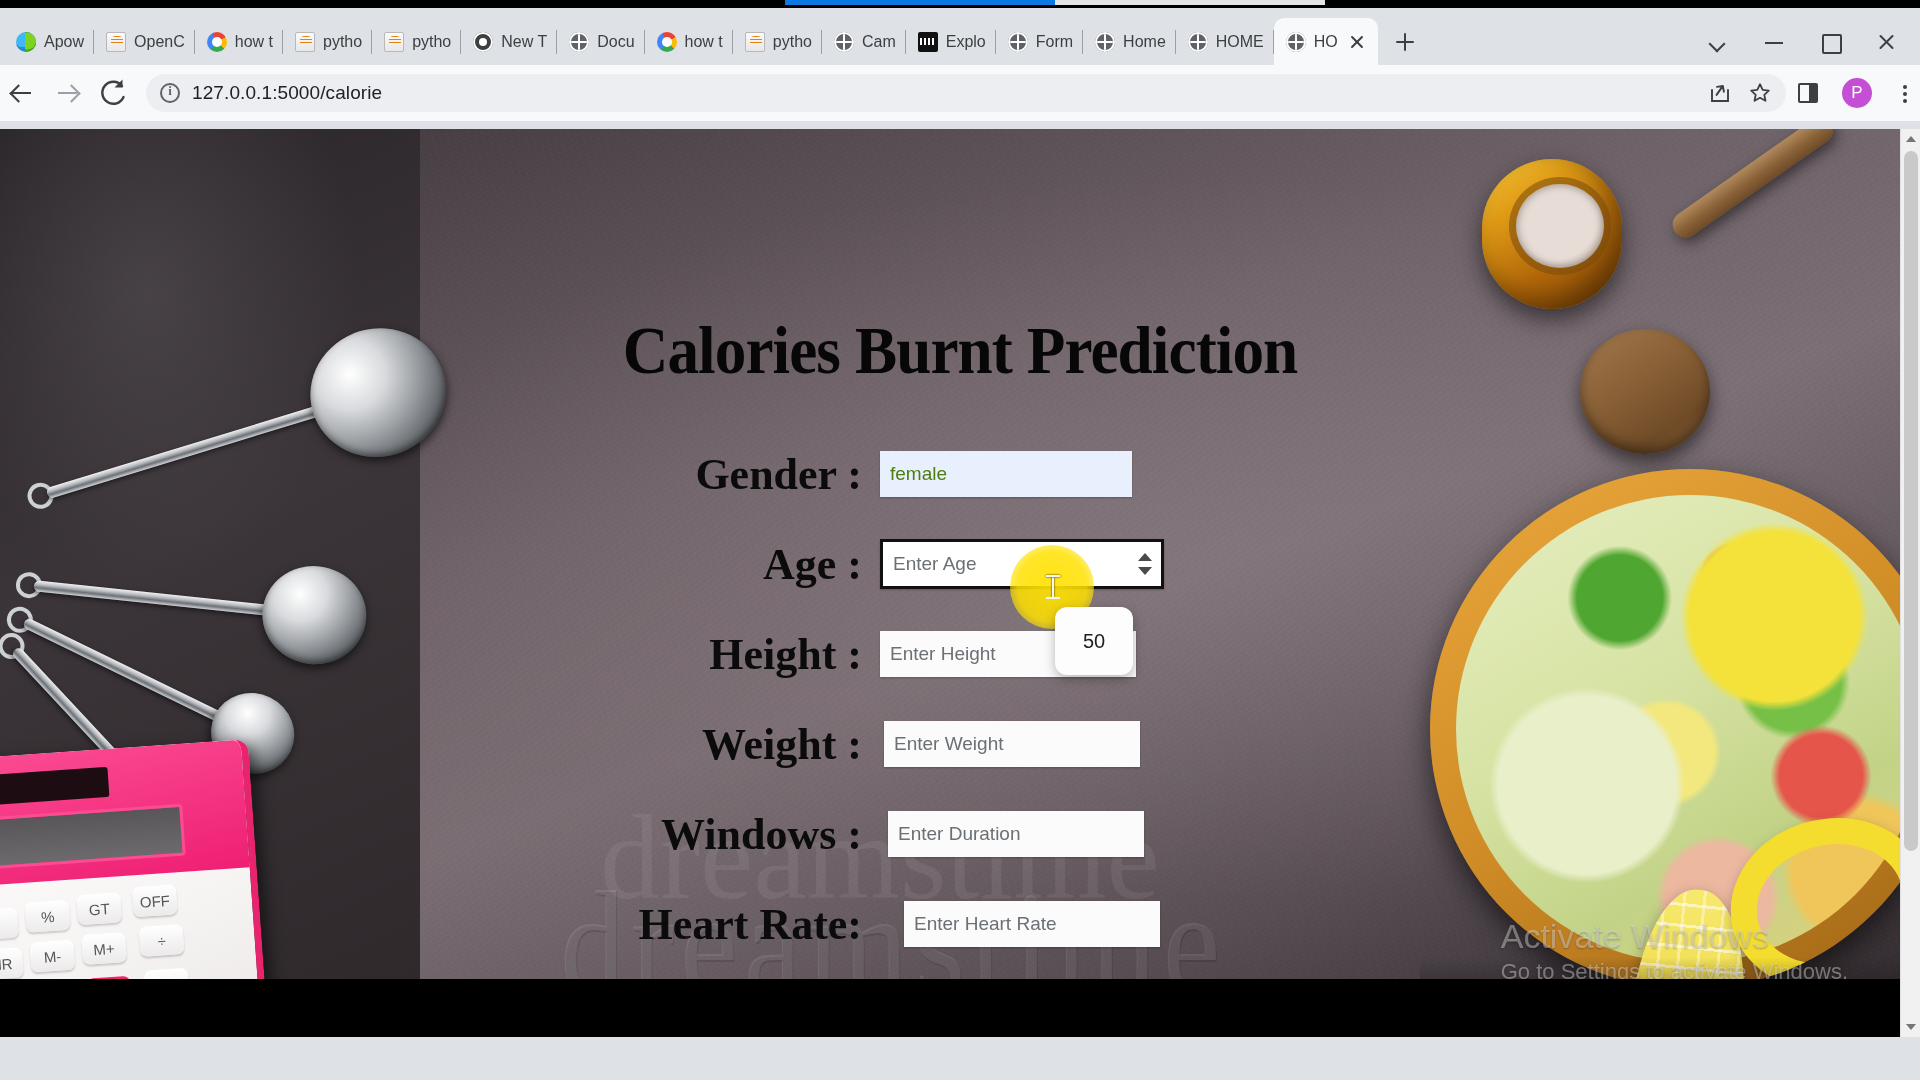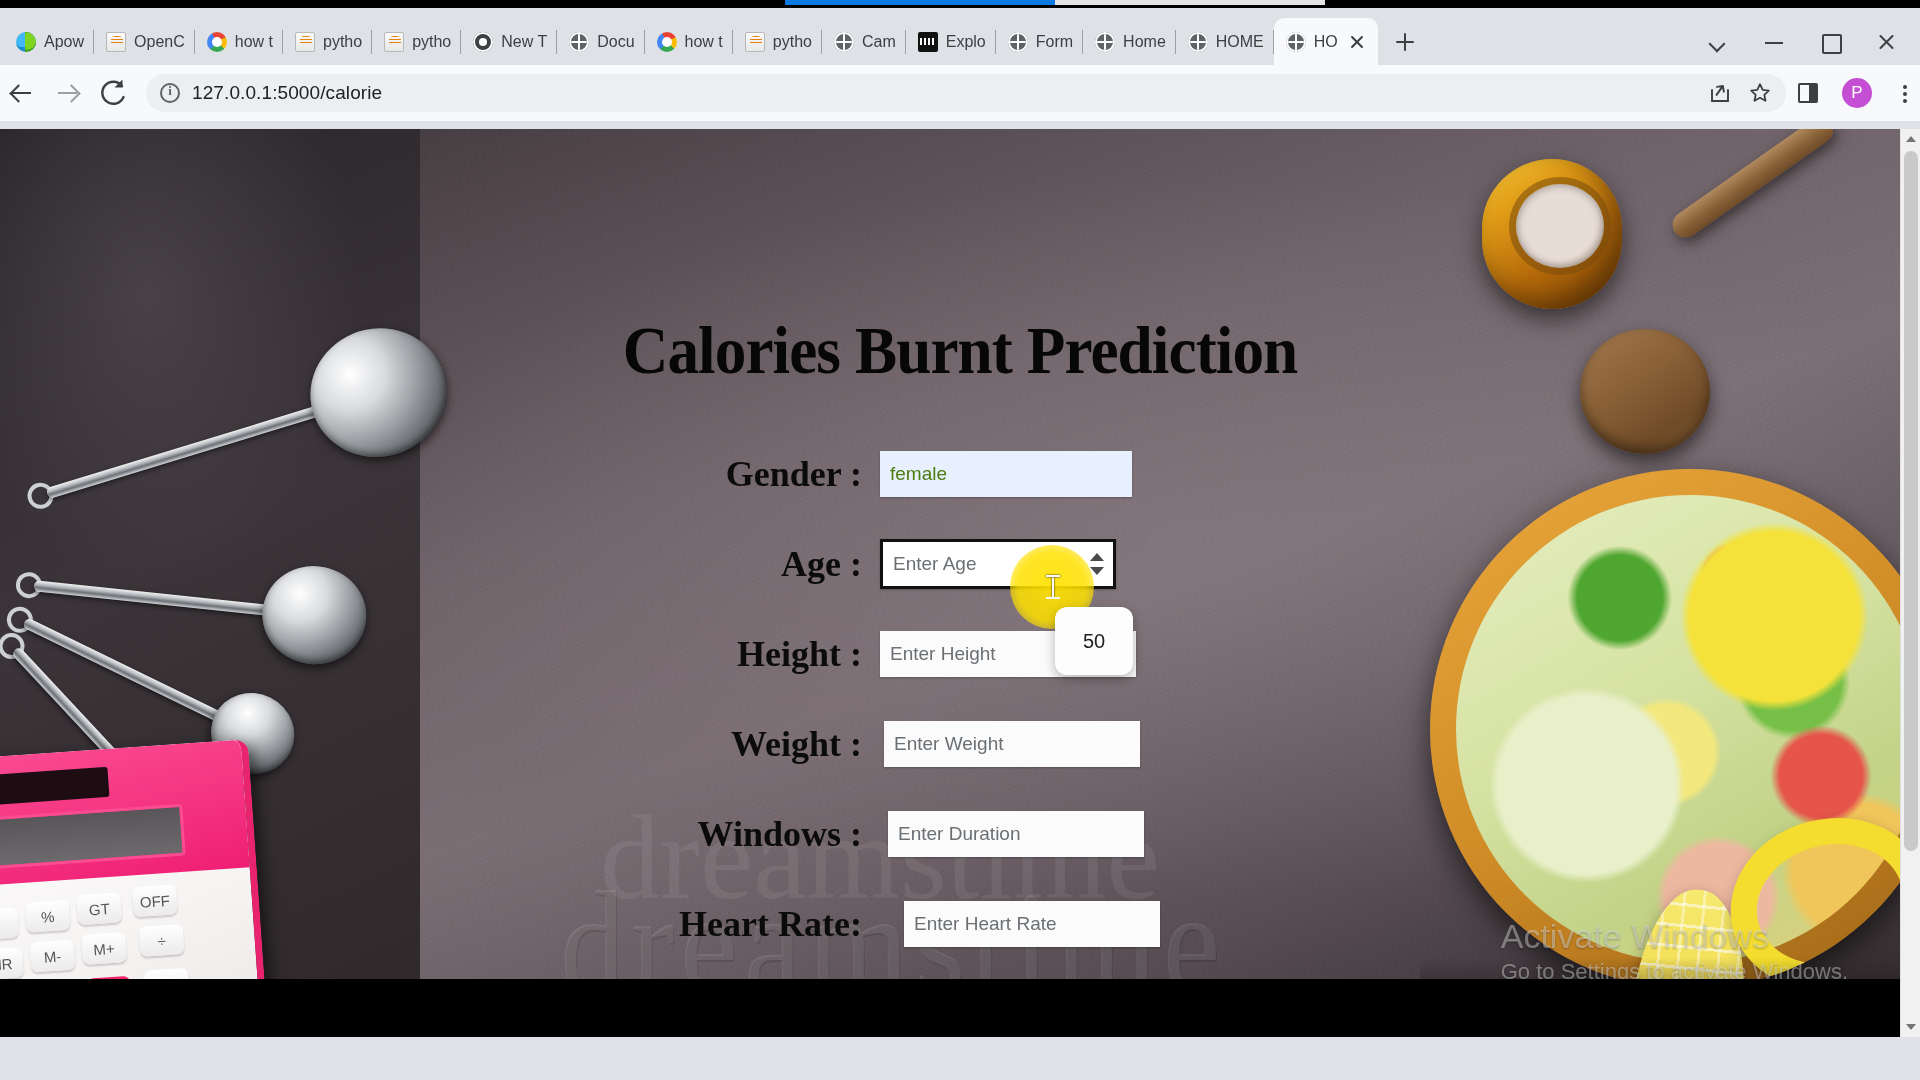--- a/index.html
+++ b/index.html
@@ -458,21 +458,21 @@
   .row {
     display: flex; align-items: center;
     height: 90px;
     position: relative;
   }
   .lbl {
     width: 880px; text-align: right;
     padding-right: 18px;
     font-family: "Liberation Serif", serif;
     font-weight: 700;
-    font-size: 36px;
+    font-size: 44px;
     color: #0b0b0b;
     white-space: nowrap;
   }
   .fld {
     height: 46px; width: 252px;
     background: #fbfbfb;
     border: 0;
     outline: none;
     font-size: 19px;
     color: #63676b;
@@ -483,21 +483,21 @@
   .fld::placeholder { color: #6b7075; opacity: 1; }
   #gender-field {
     background: #e8f0fe;
     color: #4d7c0f;
     width: 252px;
   }
   #age-wrap { position: relative; }
   #age-field {
     border: 3px solid #111;
     height: 50px;
-    width: 236px;
+    width: 284px;
     background: #fff;
     color: #7b7f83;
     padding-right: 30px;
   }
   #age-spinner {
     position:absolute; right: 12px; top: 50%; transform: translateY(-50%);
     width: 14px; height: 22px;
     display:flex; flex-direction:column; justify-content:space-between;
     align-items:center;
   }

